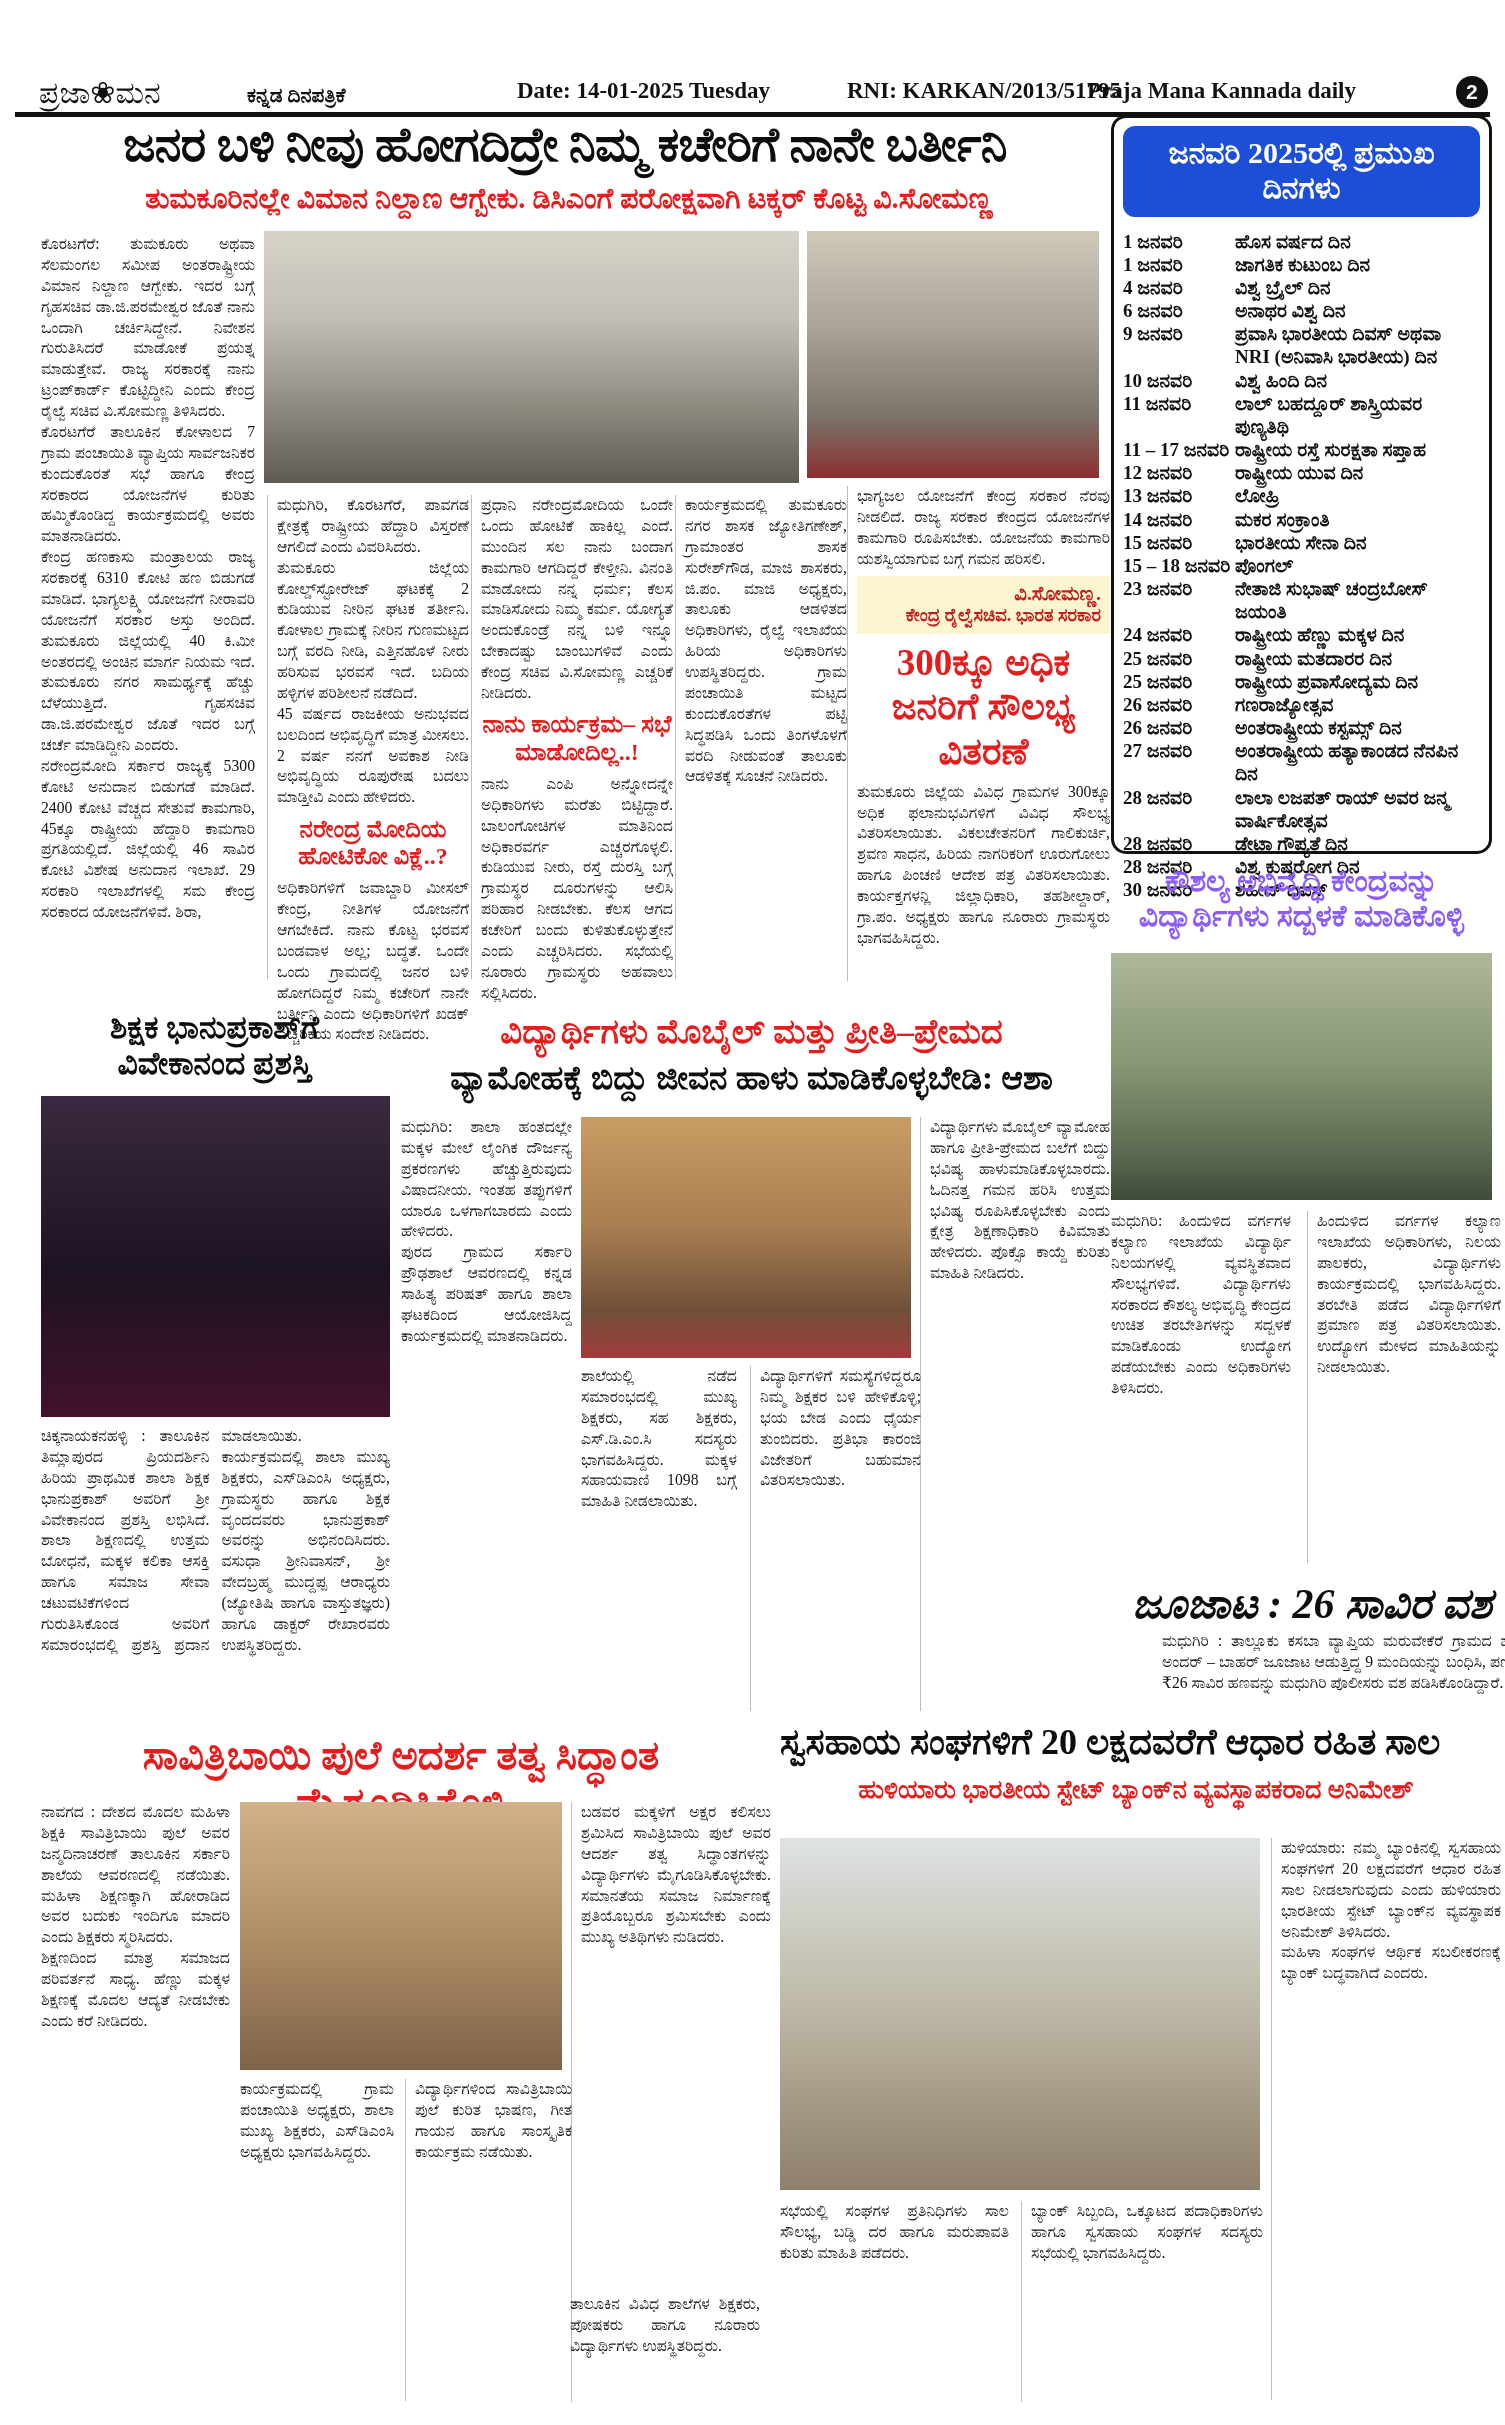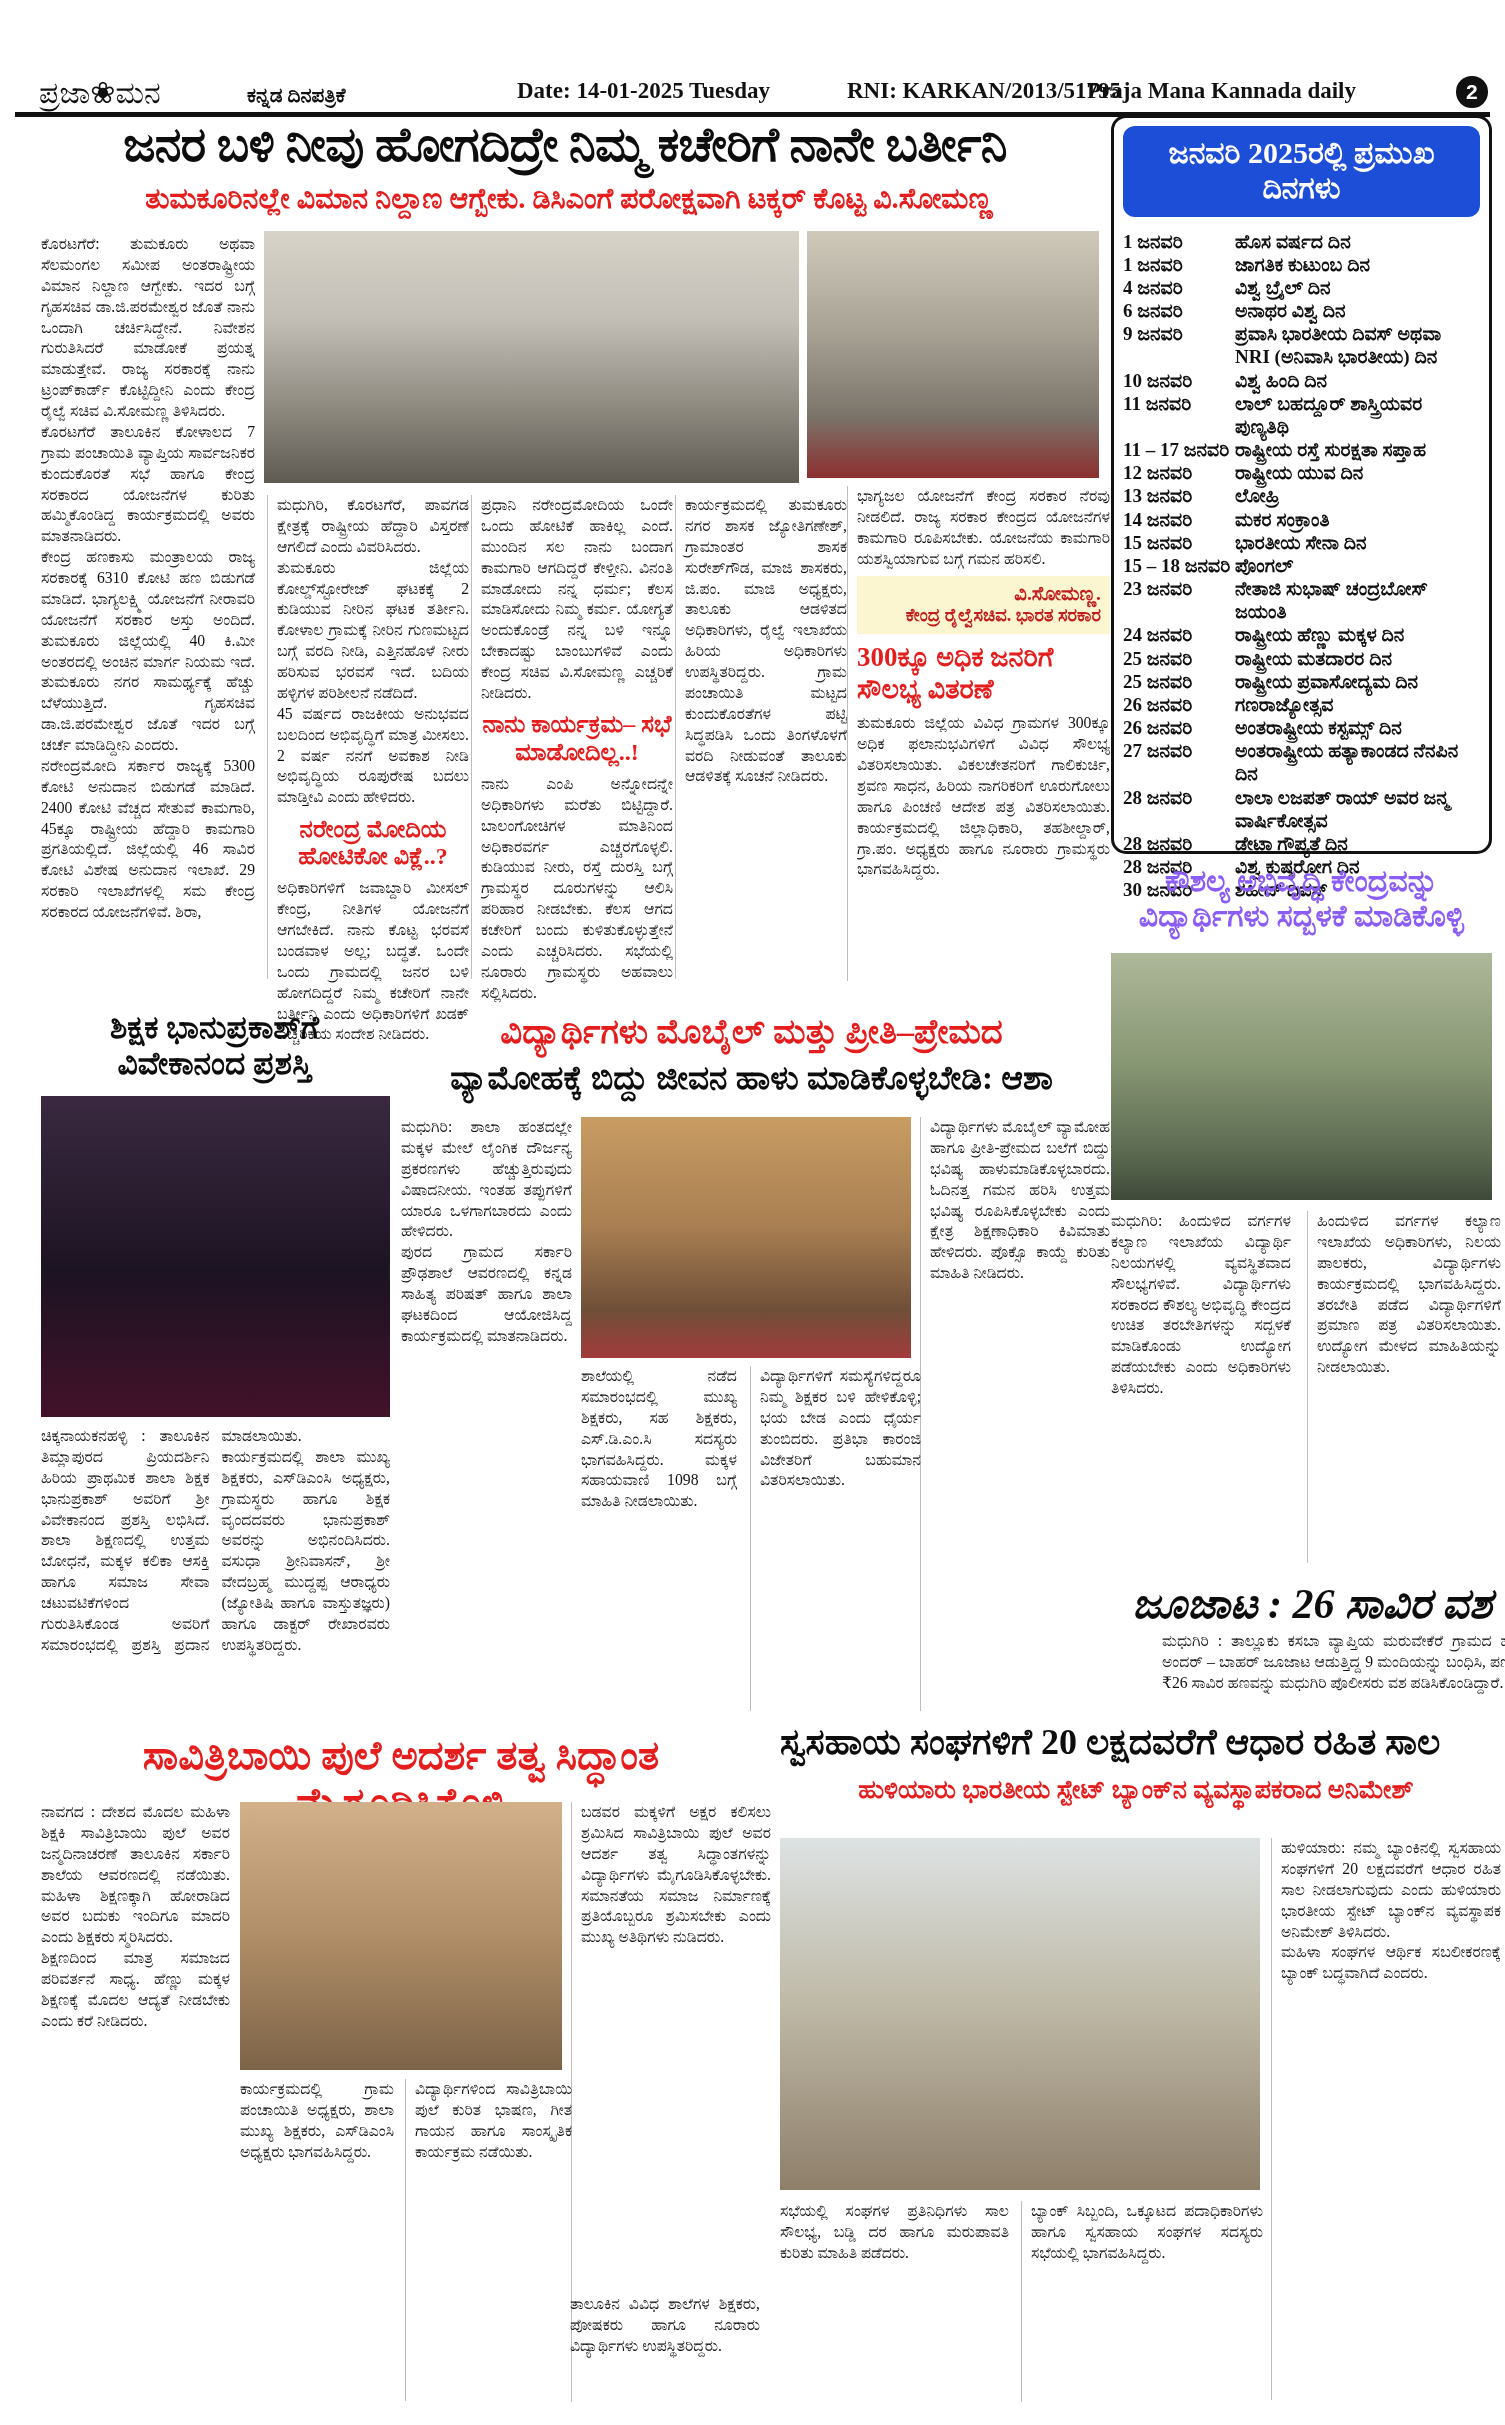--- a/index.html
+++ b/index.html
@@ -24,21 +24,21 @@
   .rule-l{border-left:0.7px solid #bdbdbd;padding-left:9px;}
   .lead-col1{left:41px;top:234px;width:214px;height:742px;}
   .lead-col2{left:267px;top:495px;width:192px;height:484px;}
   .lead-col3{left:471px;top:495px;width:192px;height:484px;}
   .lead-col4{left:675px;top:495px;width:162px;height:484px;}
   .lead-col5{left:847px;top:486px;width:253px;height:495px;}
   .minihead{color:#e51d1d;font-weight:bold;font-size:24px;text-align:center;line-height:1.15;margin:7.5px 0;}
   .quote-box{background:#fbf6cf;padding:7.5px 9px;margin:6px 0;text-align:right;}
   .quote-name{color:#c21d1d;font-weight:bold;font-size:19.5px;}
   .quote-title{color:#c21d1d;font-weight:bold;font-size:18px;}
-  .dist-head{color:#e51d1d;font-weight:bold;font-size:27px;line-height:1.2;margin:7.5px 0;}
+  .dist-head{color:#e51d1d;font-weight:bold;font-size:37px;text-align:center;line-height:1.2;margin:7.5px 0;}
   
   .photo{background:#9a948c;}
   .photo-lead-main{left:264px;top:231px;width:535px;height:252px;
      background:linear-gradient(180deg,#d8d3c8 0%,#c2beb6 35%,#8f8a80 70%,#5f5a52 100%);}
   .photo-lead-side{left:807px;top:231px;width:292px;height:247px;
      background:linear-gradient(180deg,#cfc9ba 0%,#a9a396 40%,#7a746a 75%,#8c2f2f 100%);}
   .photo-teacher{left:41px;top:1096px;width:349px;height:321px;
      background:linear-gradient(180deg,#3a2940 0%,#1c1322 55%,#43122a 100%);}
   .photo-students{left:581px;top:1117px;width:330px;height:241px;
      background:linear-gradient(180deg,#c99c63 0%,#a97f52 45%,#6f4f38 80%,#a23b3b 100%);}
@@ -123,21 +123,21 @@
 
   <div class="abs body lead-col4 rule-l">ಕಾರ್ಯಕ್ರಮದಲ್ಲಿ ತುಮಕೂರು ನಗರ ಶಾಸಕ ಜ್ಯೋತಿಗಣೇಶ್, ಗ್ರಾಮಾಂತರ ಶಾಸಕ ಸುರೇಶ್‌ಗೌಡ, ಮಾಜಿ ಶಾಸಕರು, ಜಿ.ಪಂ. ಮಾಜಿ ಅಧ್ಯಕ್ಷರು, ತಾಲೂಕು ಆಡಳಿತದ ಅಧಿಕಾರಿಗಳು, ರೈಲ್ವೆ ಇಲಾಖೆಯ ಹಿರಿಯ ಅಧಿಕಾರಿಗಳು ಉಪಸ್ಥಿತರಿದ್ದರು. ಗ್ರಾಮ ಪಂಚಾಯಿತಿ ಮಟ್ಟದ ಕುಂದುಕೊರತೆಗಳ ಪಟ್ಟಿ ಸಿದ್ಧಪಡಿಸಿ ಒಂದು ತಿಂಗಳೊಳಗೆ ವರದಿ ನೀಡುವಂತೆ ತಾಲೂಕು ಆಡಳಿತಕ್ಕೆ ಸೂಚನೆ ನೀಡಿದರು.</div>
 
   <div class="abs lead-col5 rule-l">
     <div class="body">ಭಾಗ್ಯಜಲ ಯೋಜನೆಗೆ ಕೇಂದ್ರ ಸರಕಾರ ನೆರವು ನೀಡಲಿದೆ. ರಾಜ್ಯ ಸರಕಾರ ಕೇಂದ್ರದ ಯೋಜನೆಗಳ ಕಾಮಗಾರಿ ರೂಪಿಸಬೇಕು. ಯೋಜನೆಯ ಕಾಮಗಾರಿ ಯಶಸ್ವಿಯಾಗುವ ಬಗ್ಗೆ ಗಮನ ಹರಿಸಲಿ.</div>
     <div class="quote-box">
       <div class="quote-name">ವಿ.ಸೋಮಣ್ಣ.</div>
       <div class="quote-title">ಕೇಂದ್ರ ರೈಲ್ವೆಸಚಿವ. ಭಾರತ ಸರಕಾರ</div>
     </div>
     <div class="dist-head">300ಕ್ಕೂ ಅಧಿಕ ಜನರಿಗೆ ಸೌಲಭ್ಯ ವಿತರಣೆ</div>
-    <div class="body">ತುಮಕೂರು ಜಿಲ್ಲೆಯ ವಿವಿಧ ಗ್ರಾಮಗಳ 300ಕ್ಕೂ ಅಧಿಕ ಫಲಾನುಭವಿಗಳಿಗೆ ವಿವಿಧ ಸೌಲಭ್ಯ ವಿತರಿಸಲಾಯಿತು. ವಿಕಲಚೇತನರಿಗೆ ಗಾಲಿಕುರ್ಚಿ, ಶ್ರವಣ ಸಾಧನ, ಹಿರಿಯ ನಾಗರಿಕರಿಗೆ ಊರುಗೋಲು ಹಾಗೂ ಪಿಂಚಣಿ ಆದೇಶ ಪತ್ರ ವಿತರಿಸಲಾಯಿತು. ಕಾರ್ಯಕ್ರಮದಲ್ಲಿ ಜಿಲ್ಲಾಧಿಕಾರಿ, ತಹಶೀಲ್ದಾರ್, ಗ್ರಾ.ಪಂ. ಅಧ್ಯಕ್ಷರು ಹಾಗೂ ನೂರಾರು ಗ್ರಾಮಸ್ಥರು ಭಾಗವಹಿಸಿದ್ದರು.</div>
+    <div class="body">ತುಮಕೂರು ಜಿಲ್ಲೆಯ ವಿವಿಧ ಗ್ರಾಮಗಳ 300ಕ್ಕೂ ಅಧಿಕ ಫಲಾನುಭವಿಗಳಿಗೆ ವಿವಿಧ ಸೌಲಭ್ಯ ವಿತರಿಸಲಾಯಿತು. ವಿಕಲಚೇತನರಿಗೆ ಗಾಲಿಕುರ್ಚಿ, ಶ್ರವಣ ಸಾಧನ, ಹಿರಿಯ ನಾಗರಿಕರಿಗೆ ಊರುಗೋಲು ಹಾಗೂ ಪಿಂಚಣಿ ಆದೇಶ ಪತ್ರ ವಿತರಿಸಲಾಯಿತು. ಕಾರ್ಯಕ್ತಗಳನ್ಲಿ ಜಿಲ್ಲಾಧಿಕಾರಿ, ತಹಶೀಲ್ದಾರ್, ಗ್ರಾ.ಪಂ. ಅಧ್ಯಕ್ಷರು ಹಾಗೂ ನೂರಾರು ಗ್ರಾಮಸ್ಥರು ಭಾಗವಹಿಸಿದ್ದರು.</div>
   </div>
 
   <div class="abs days-panel">
     <div class="days-title">ಜನವರಿ 2025ರಲ್ಲಿ ಪ್ರಮುಖ ದಿನಗಳು</div>
     <div>
         <div class="day-row">
         <span class="day-date">1 ಜನವರಿ</span>
         <span class="day-event">ಹೊಸ ವರ್ಷದ ದಿನ</span>
       </div>
         <div class="day-row">

